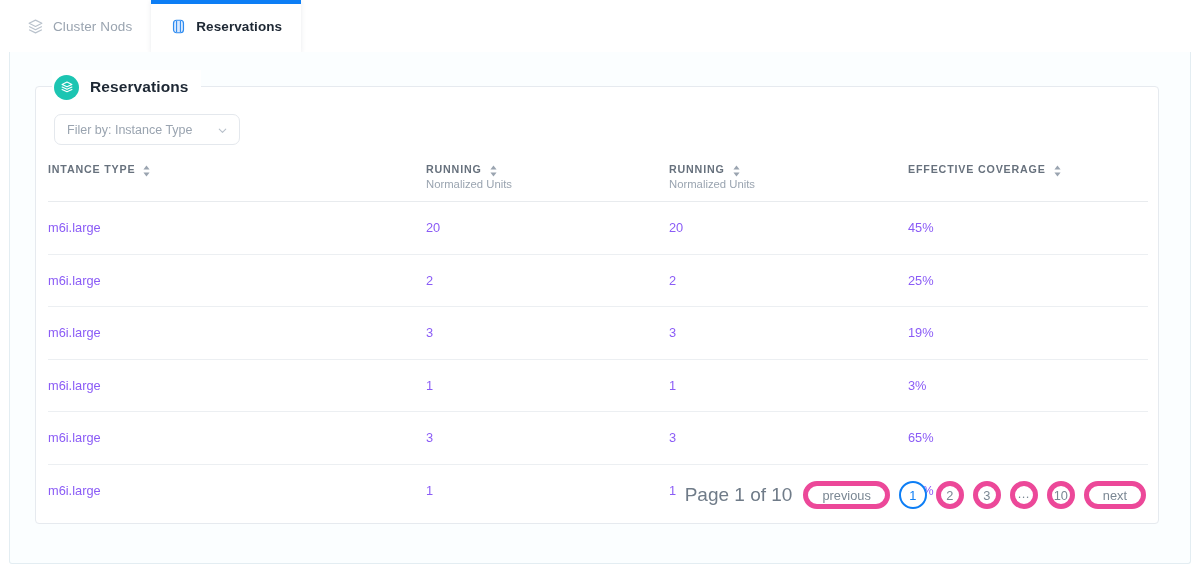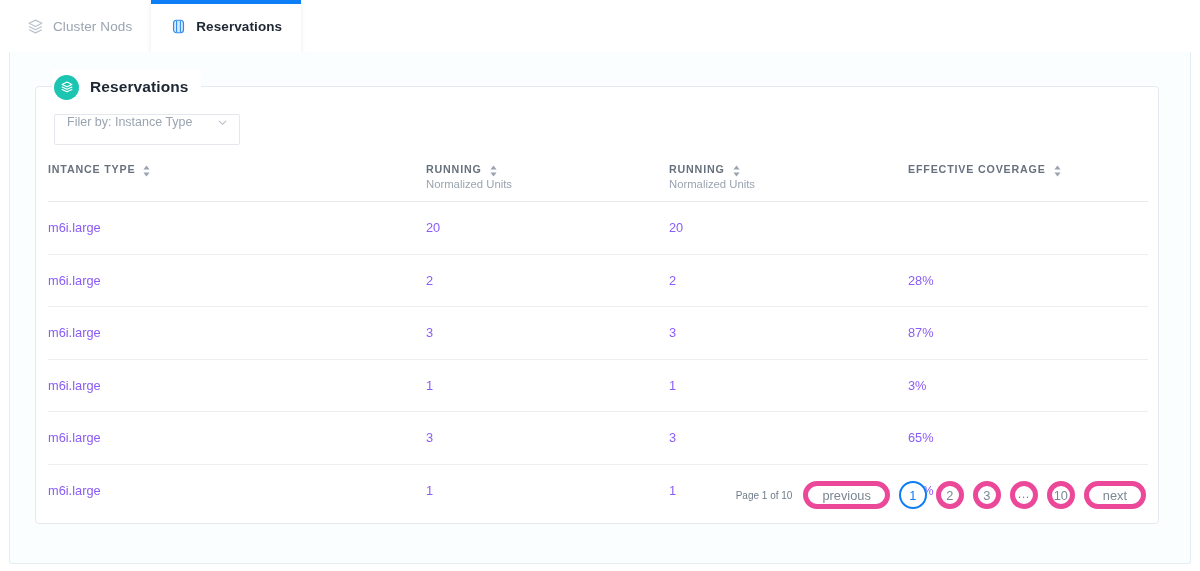--- a/index.html
+++ b/index.html
@@ -125,24 +125,24 @@
     white-space: nowrap;
   }
 
   
   .filter-wrap { position: absolute; left: 18px; top: 27px; }
 
   .filter-select {
     width: 186px;
     height: 31px;
     border: 1px solid #e4e8ed;
-    border-radius: 2px;
-    background: #ffffff;
-    display: flex;
-    align-items: flex-start;
+    border-radius: 7px;
+    background: #ffffff;
+    display: flex;
+    align-items: center;
     padding: 0 10px 0 12px;
     cursor: pointer;
   }
   .filter-placeholder {
     flex: 1 1 auto;
     font-size: 12.5px;
     color: #9aa4b0;
     white-space: nowrap;
     overflow: hidden;
   }
@@ -213,21 +213,21 @@
   
   .pager {
     position: absolute;
     right: 12px;
     bottom: 14px;
     display: flex;
     align-items: center;
     gap: 9px;
   }
   .pager-status {
-    font-size: 10px;
+    font-size: 19px;
     color: #6f7b88;
     margin-right: 2px;
     white-space: nowrap;
   }
   .pg-btn {
     height: 28px;
     min-width: 28px;
     padding: 0 14px;
     border-radius: 14px;
     border: 5px solid #ec4899;
@@ -364,34 +364,35 @@
           </div>
 
         </div>
 
         <div class="tbody">
 
           <div class="row">
             <div class="td c1">m6i.large</div>
             <div class="td c2">20</div>
             <div class="td c3">20</div>
+            <div class="td c4">45%</div>
           </div>
 
           <div class="row">
             <div class="td c1">m6i.large</div>
             <div class="td c2">2</div>
             <div class="td c3">2</div>
-            <div class="td c4">28%</div>
+            <div class="td c4">25%</div>
           </div>
 
           <div class="row">
             <div class="td c1">m6i.large</div>
             <div class="td c2">3</div>
             <div class="td c3">3</div>
-            <div class="td c4">87%</div>
+            <div class="td c4">19%</div>
           </div>
 
           <div class="row">
             <div class="td c1">m6i.large</div>
             <div class="td c2">1</div>
             <div class="td c3">1</div>
             <div class="td c4">3%</div>
           </div>
 
           <div class="row">

